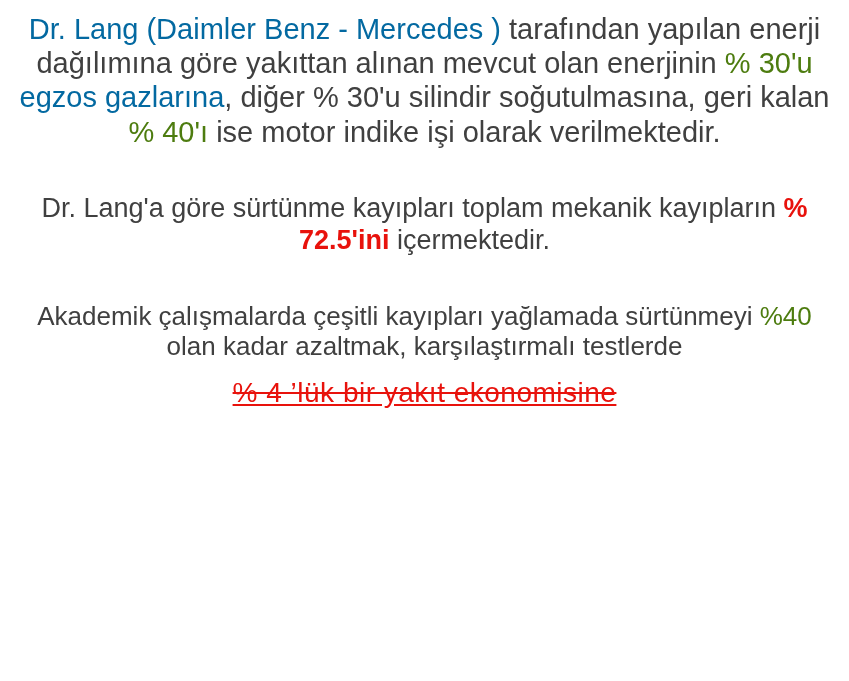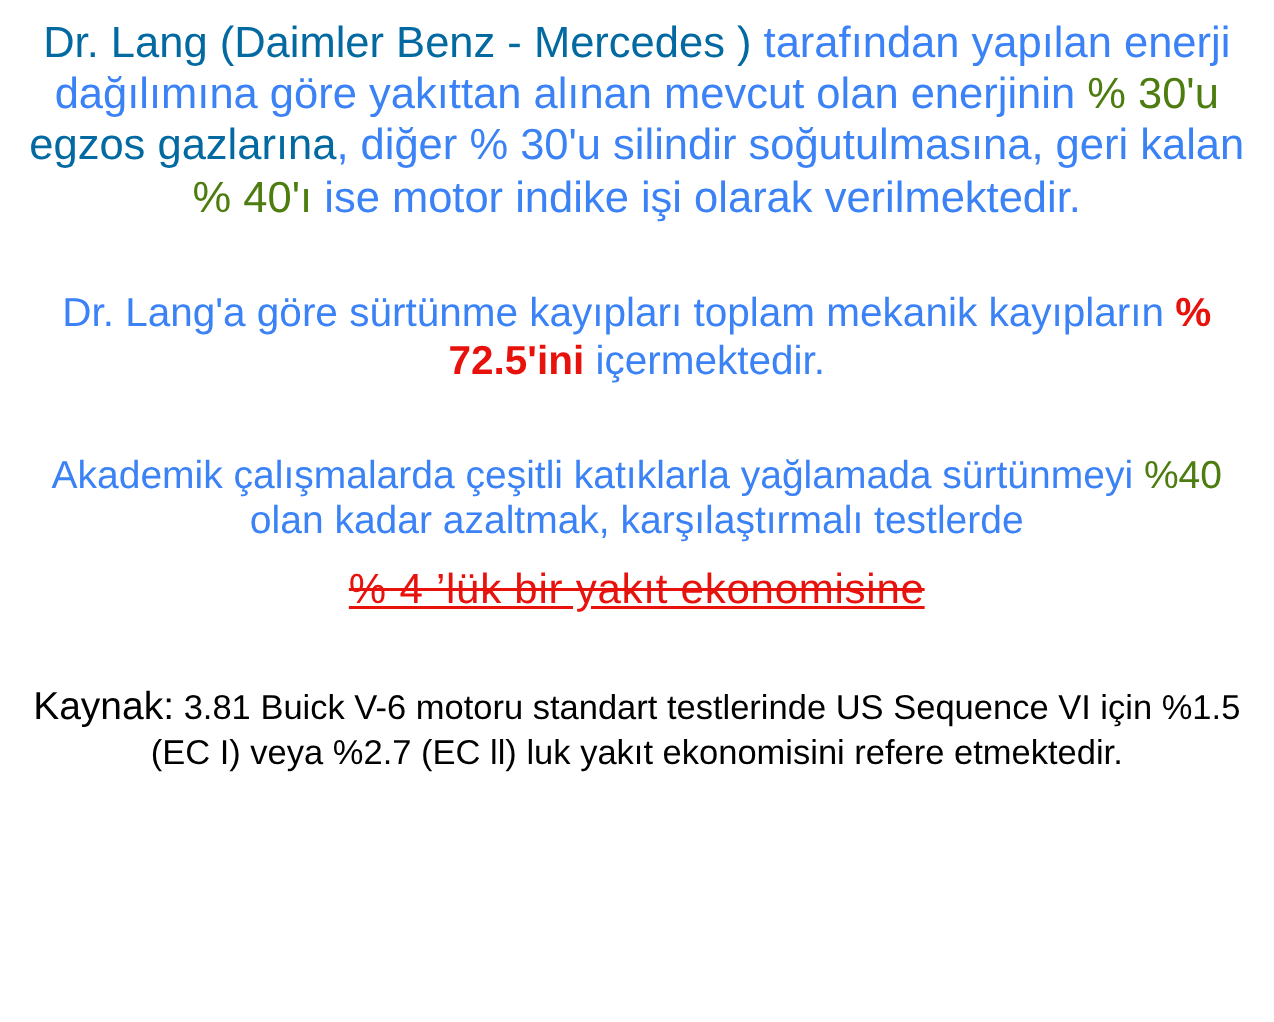--- a/index.html
+++ b/index.html
@@ -46,21 +46,21 @@
     margin-top: 46px;
     line-height: 1.22;
   }
   .blue {
     color: #0369a1;
   }
   .red {
     color: #4d7c0f;
   }
   .black {
-    color: #3b82f6;
+    color: #404040;
   }
   .emph-red-bold {
     color: #e8120c;
     font-weight: bold;
   }
   .highlight-line {
     color: #e8120c;
     font-weight: normal;
     font-size: 28px;
     text-decoration: underline line-through;
@@ -81,26 +81,22 @@
 
   <div class="para p1">
     <span class="blue">Dr. Lang (Daimler Benz - Mercedes ) </span><span class="black">tarafından yapılan enerji dağılımına göre yakıttan alınan mevcut olan enerjinin </span><span class="red">% 30'u </span><span class="blue">egzos gazlarına</span><span class="black">, diğer % 30'u silindir soğutulmasına, geri kalan </span><span class="red">% 40'ı </span><span class="black">ise motor indike işi olarak verilmektedir.</span>
   </div>
 
   <div class="para p2">
     <span class="black">Dr. Lang'a göre sürtünme kayıpları toplam mekanik kayıpların </span><span class="emph-red-bold">% 72.5'ini </span><span class="black">içermektedir.</span>
   </div>
 
   <div class="para p3">
-    <span class="black">Akademik çalışmalarda çeşitli katıklarla yağlamada sürtünmeyi </span><span class="red">%40</span><span class="black"> olan kadar azaltmak, karşılaştırmalı testlerde</span>
+    <span class="black">Akademik çalışmalarda çeşitli kayıpları yağlamada sürtünmeyi </span><span class="red">%40</span><span class="black"> olan kadar azaltmak, karşılaştırmalı testlerde</span>
   </div>
 
   <div class="para" style="margin-top:14px;">
     <span class="highlight-line">% 4 ’lük bir yakıt ekonomisine</span>
   </div>
 
 
-  <div class="para p5">
-    <span class="kaynak-head">Kaynak:</span>
-    <span class="kaynak-body">3.81 Buick V-6 motoru standart testlerinde US Sequence VI için %1.5 (EC I) veya %2.7 (EC ll) luk yakıt ekonomisini refere etmektedir.</span>
-  </div>
 
 </div>
 
 </body></html>

